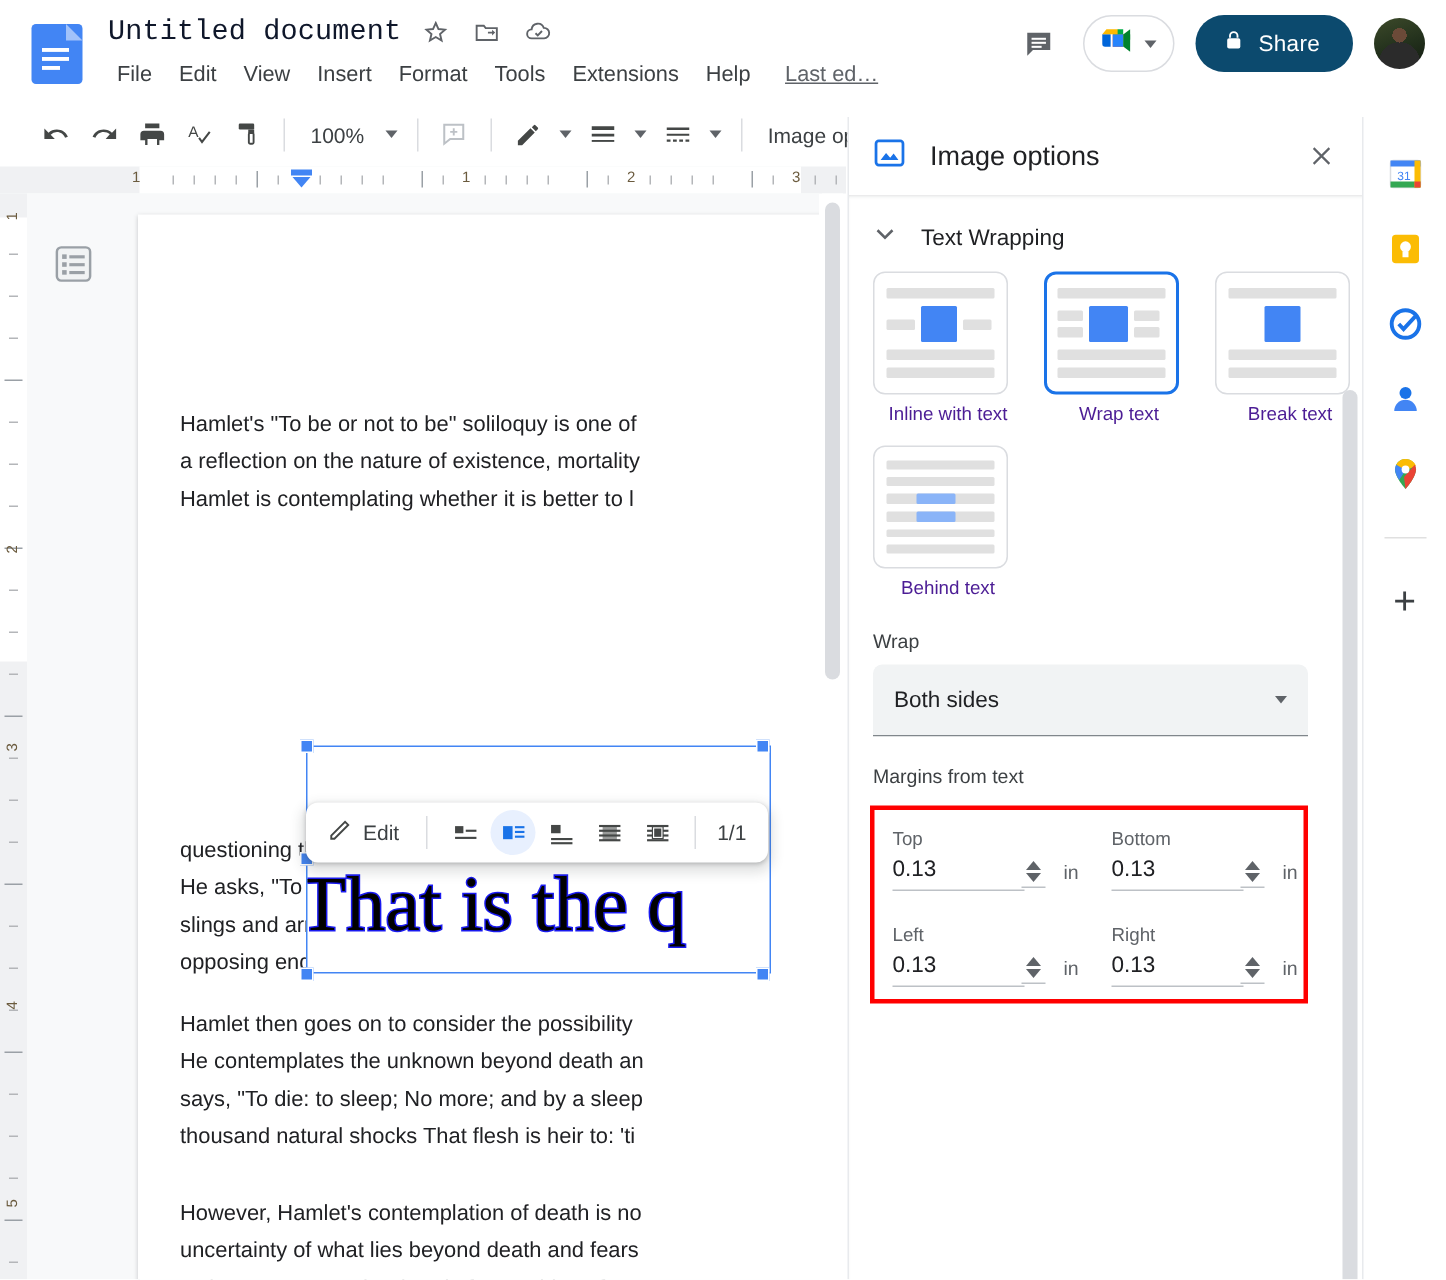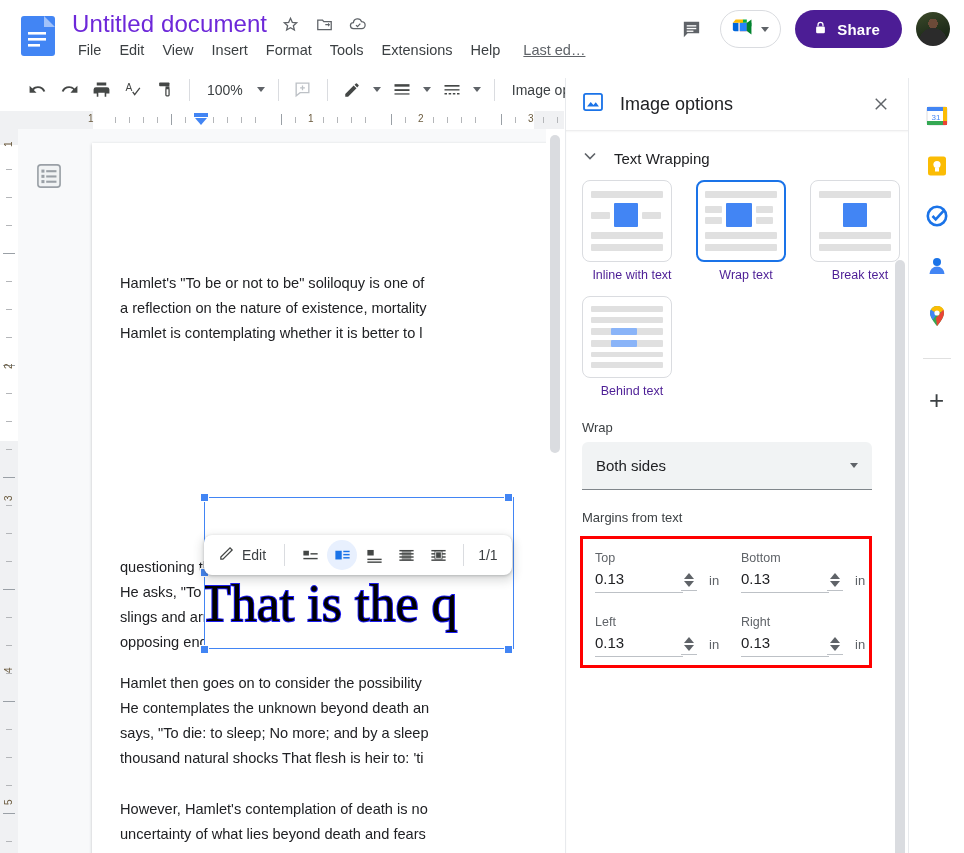--- a/index.html
+++ b/index.html
@@ -17,21 +17,21 @@
     position: absolute; top: 0; left: 0; width: 964px; height: 68px;
     background: #fff;
   }
   .doc-icon {
     position: absolute; left: 20px; top: 14px; width: 36px; height: 44px;
   }
   .title-row {
     position: absolute; left: 72px; top: 10px; display: flex; align-items: center; gap: 12px;
   }
   .doc-title {
-    font-size: 24px; color: #6d28d9; letter-spacing: 0.1px; white-space: nowrap;
+    font-size: 19px; color: #0f172a; letter-spacing: 0.1px; white-space: nowrap; font-family: Liberation Mono, monospace;
   }
   .title-icon { width: 22px; height: 22px; display:inline-flex; align-items:center; justify-content:center; cursor:pointer; }
   .menu-row {
     position: absolute; left: 72px; top: 40px; display: flex; align-items: center; gap: 0px;
   }
   .menu-item {
     font-size: 14.5px; color: #3c4043; padding: 2px 9px; border-radius: 4px; cursor: pointer; white-space: nowrap;
   }
   .menu-item:first-child { padding-left: 6px; }
   .last-edit {
@@ -39,22 +39,22 @@
   }
   .header-right {
     position: absolute; right: 14px; top: 10px; display: flex; align-items: center; gap: 14px;
   }
   .comment-btn { width: 30px; height: 30px; display:flex; align-items:center; justify-content:center; border-radius:50%; cursor:pointer; }
   .meet-btn {
     display: flex; align-items: center; gap: 4px;
     border: 1px solid #dadce0; border-radius: 20px; height: 38px; padding: 0 11px 0 10px; cursor: pointer; background:#fff;
   }
   .share-btn {
-    display: flex; align-items: center; gap: 9px; background: #4c1d95; color: #fff;
-    border-radius: 20px; height: 38px; padding: 0 22px 0 18px; font-size: 15px; font-weight: 700; cursor: pointer;
+    display: flex; align-items: center; gap: 9px; background: #0c4a6e; color: #fff;
+    border-radius: 20px; height: 38px; padding: 0 22px 0 18px; font-size: 15px; font-weight: 400; cursor: pointer;
     letter-spacing: .2px;
   }
   .avatar {
     width: 34px; height: 34px; border-radius: 50%; cursor: pointer; overflow:hidden;
     background: radial-gradient(circle at 50% 34%, #6b4a38 0 17%, transparent 17%),
                 radial-gradient(circle at 50% 88%, #2b2b2b 0 40%, transparent 40%),
                 linear-gradient(160deg, #3d4a2a 0%, #22301c 55%, #121a10 100%);
   }
 
   

